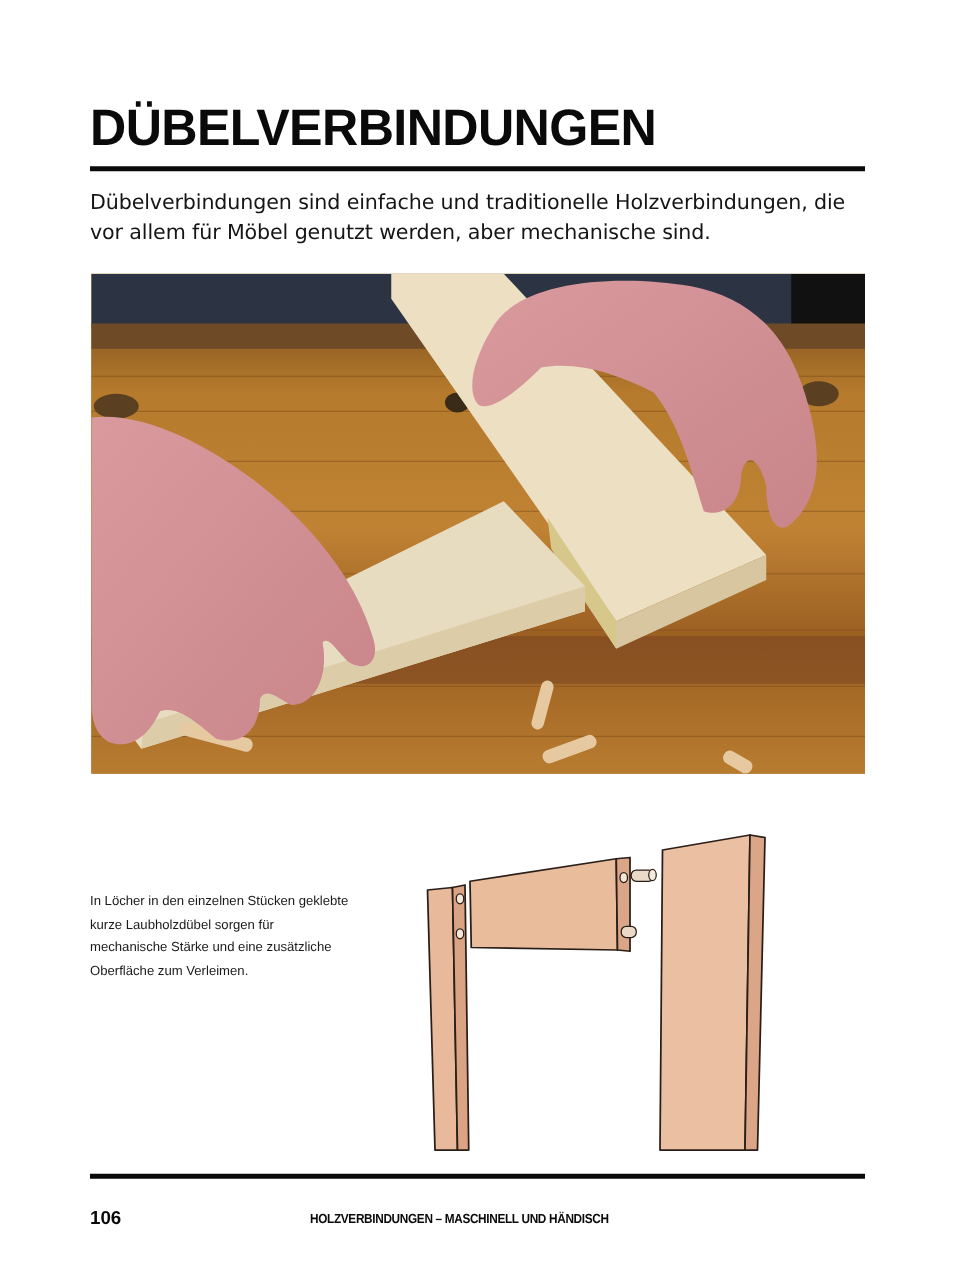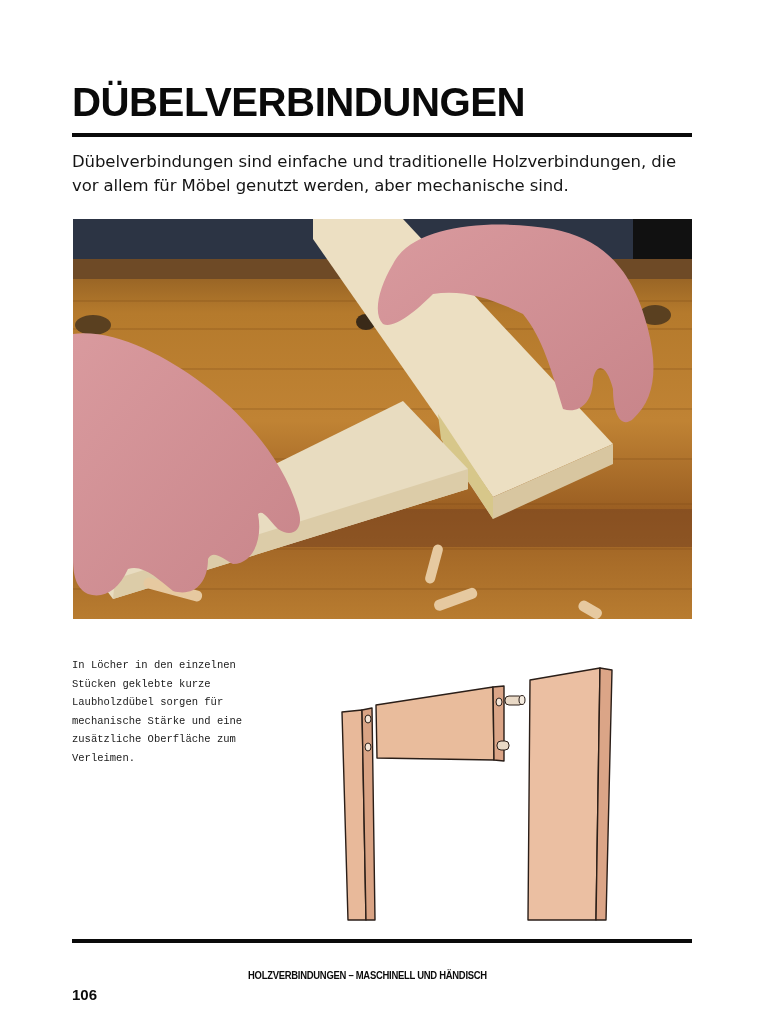--- a/index.html
+++ b/index.html
@@ -14,25 +14,25 @@
     .rule.top { top: 133px; height: 4px; }
     .rule.bottom { top: 939px; height: 4px; }
     .intro {
       position: absolute; left: 72px; top: 150px; width: 630px;
       font-family: "DejaVu Sans", sans-serif; font-size: 16.5px; line-height: 24px; color: #151515;
       letter-spacing: -0.1px;
     }
     .photo { position: absolute; left: 73px; top: 219px; width: 619px; height: 400px; overflow: hidden; background: #a86a22; }
     .photo svg { display: block; }
     .caption {
-      position: absolute; left: 72px; top: 656px; width: 210px;
-      font-family: Liberation Mono, monospace; font-size: 10.5px; line-height: 18.5px; color: #1a1a1a;
+      position: absolute; left: 72px; top: 712px; width: 210px;
+      font-family: Liberation Sans, sans-serif; font-size: 10.5px; line-height: 18.5px; color: #1a1a1a;
     }
     .illustration { position: absolute; left: 330px; top: 660px; width: 300px; height: 265px; }
-    .footer-page { position: absolute; left: 72px; top: 966px; font-family: "Liberation Sans", sans-serif; font-weight: 700; font-size: 15px; color: #0a0a0a; margin-top: 20px; }
+    .footer-page { position: absolute; left: 72px; top: 966px; font-family: "Liberation Sans", sans-serif; font-weight: 700; font-size: 15px; color: #0a0a0a; }
     .footer-title { position: absolute; left: 248px; top: 969px; font-family: "Liberation Sans", sans-serif; font-weight: 700; font-size: 10.5px; color: #0a0a0a; letter-spacing: -0.3px; transform: scaleX(0.9); transform-origin: left top; white-space: nowrap; }
   </style>
 </head>
 <body>
 
 <div class="page-title">DÜBELVERBINDUNGEN</div>
 <div class="rule top"></div>
 
 <div class="intro">Dübelverbindungen sind einfache und traditionelle Holzverbindungen, die vor allem für Möbel genutzt werden, aber mechanische sind.</div>
 

